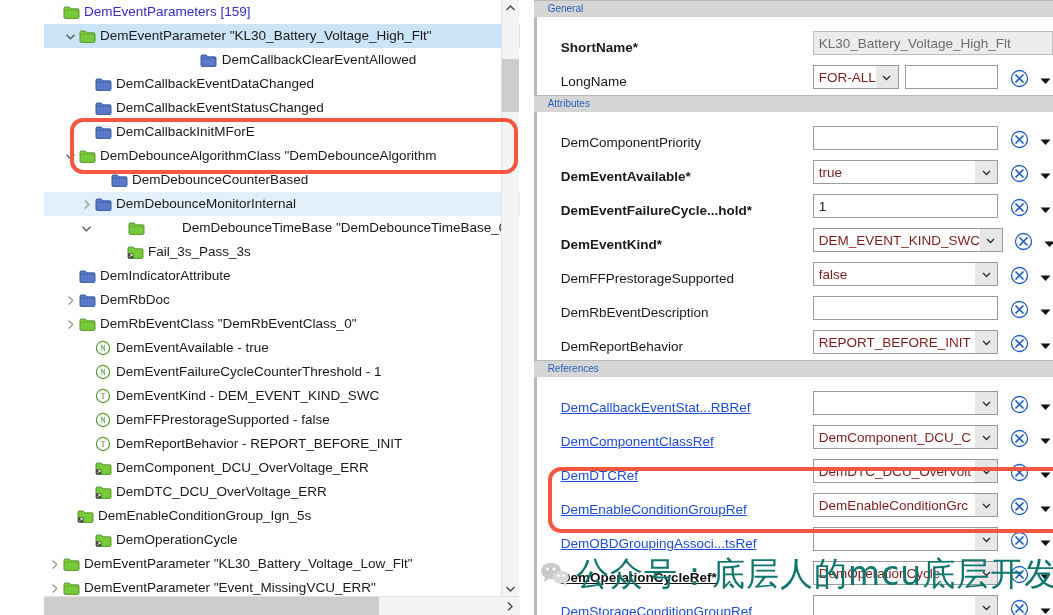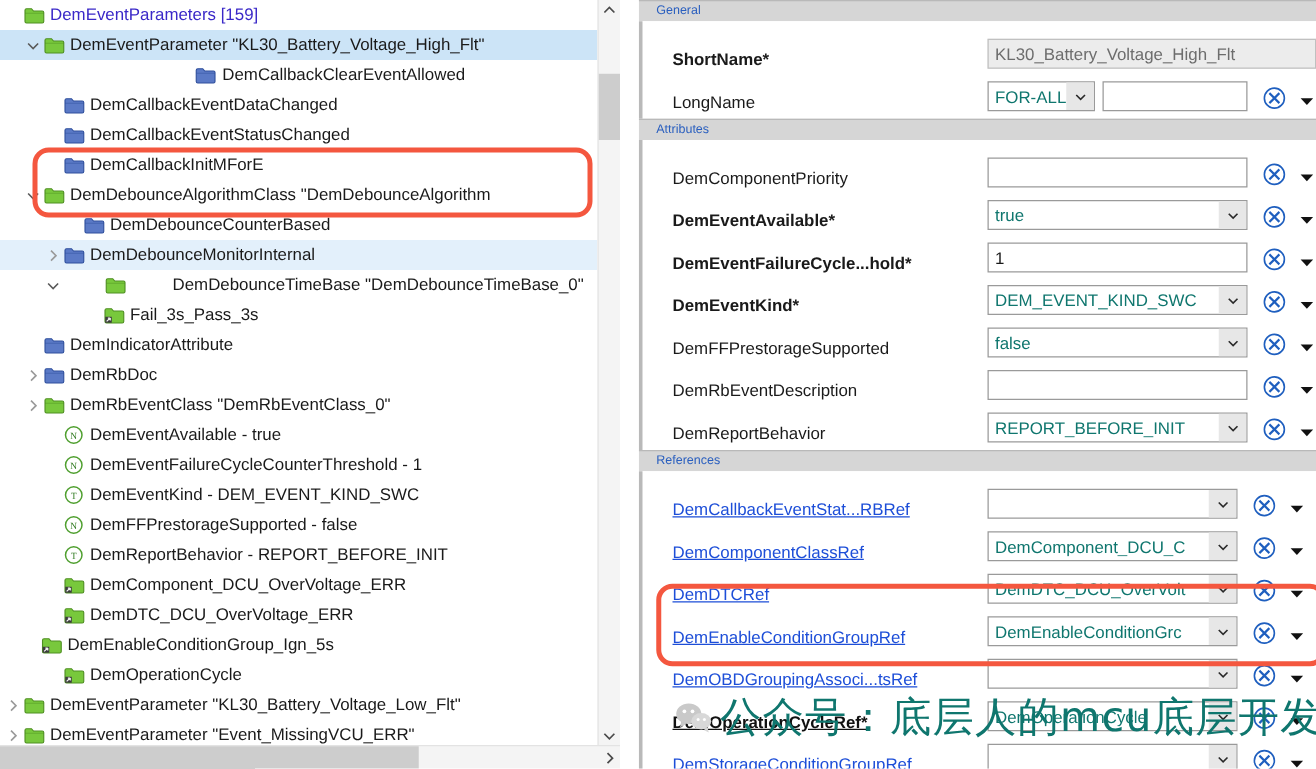--- a/index.html
+++ b/index.html
@@ -6,21 +6,21 @@
   body{
     width:1053px;height:615px;overflow:hidden;
     font-family:"Liberation Sans", sans-serif;
     font-size:13.5px;
     background:#ffffff;
     color:#000000;
   }
   .app{position:relative;width:1053px;height:615px;display:flex;}
 
   
-  .tree-pane{position:relative;width:511px;height:615px;background:#ffffff;overflow:hidden;}
+  .tree-pane{position:relative;width:511px;height:615px;background:#ffffff;overflow:hidden;margin-left:44px;}
   .tree-scroll{position:absolute;left:0;top:0;width:478px;height:597px;overflow:hidden;}
   .tree-row{
     position:relative;height:24px;line-height:24px;white-space:nowrap;
     display:flex;align-items:center;padding-left:2px;
   }
   .tree-row .lbl{display:inline-block;white-space:nowrap;}
   .tree-row.sel{background:#cce4f7;}
   .tree-row.sel2{background:#e3f0fb;}
 
   .twisty{
@@ -62,21 +62,21 @@
   .flabel.link{color:#1d4ed8;text-decoration:underline;}
   .flabel.link.req{font-weight:bold;color:#111;text-decoration:underline;}
 
   .inp{
     height:24px;border:1px solid #9a9a9a;background:#ffffff;
     display:flex;align-items:center;font-size:13.5px;color:#1a1a1a;
     padding-left:5px;box-sizing:border-box;overflow:hidden;white-space:nowrap;
   }
   .inp.ro{background:#ececec;color:#6d6d6d;border-color:#c0c0c0;}
   .combo{position:relative;display:flex;align-items:center;height:24px;border:1px solid #9a9a9a;background:#fff;box-sizing:border-box;}
-  .combo .cval{flex:1;padding-left:5px;font-size:13.5px;white-space:nowrap;overflow:hidden;color:#0f766e;}
+  .combo .cval{flex:1;padding-left:5px;font-size:13.5px;white-space:nowrap;overflow:hidden;color:#7f1d1d;}
   .combo .carrow{
     flex:0 0 22px;width:22px;height:22px;background:#e7e7e7;
     display:flex;align-items:center;justify-content:center;color:#3a3a3a;font-size:10px;
   }
 
   .w-short{width:304px;}
   .w-attr{width:222px;}
   .w-ref{width:200px;}
   .w-lng{width:94px;}
   .w-lng2{width:258px;}

